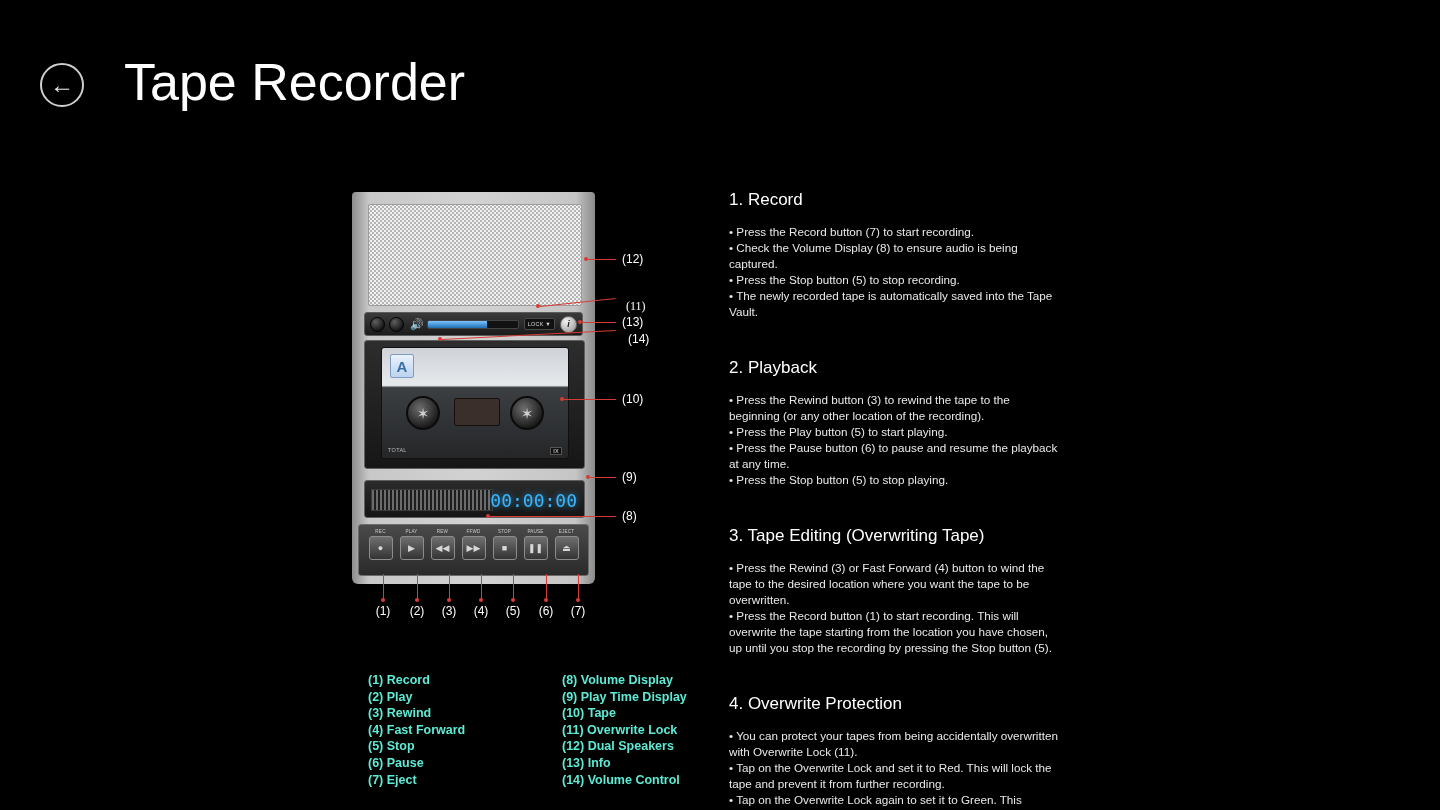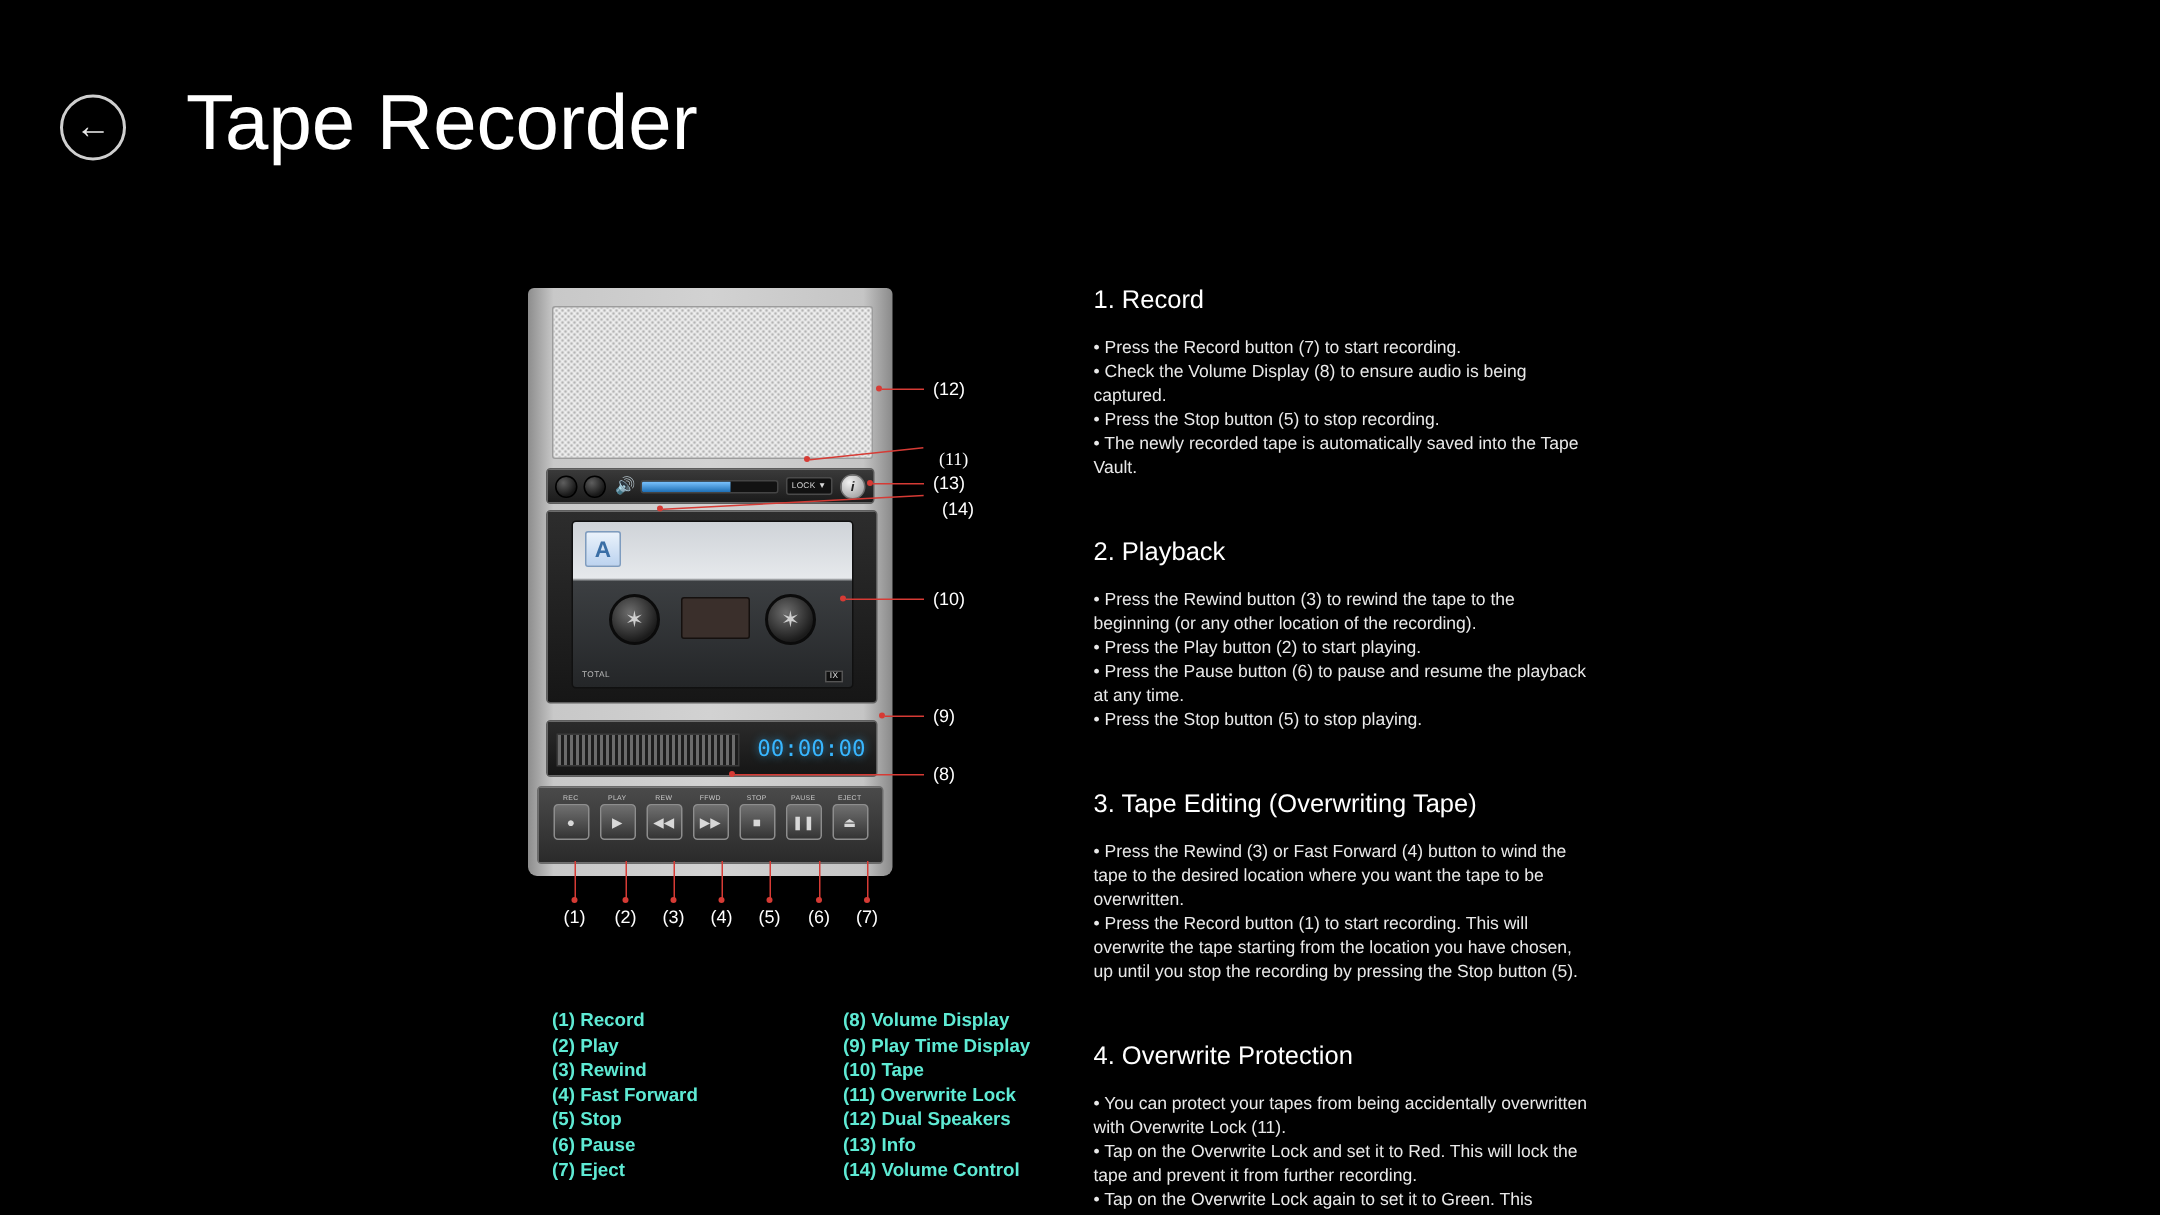--- a/index.html
+++ b/index.html
@@ -257,21 +257,21 @@
     background:
       repeating-linear-gradient(to right, #6b6b6b 0 2px, #1d1d1d 2px 4px);
     border: 1px solid #3a3a3a;
   }
   #play-time {
     position: absolute;
     right: 7px;
     top: 9px;
     color: #38b6ff;
     font-family: "DejaVu Sans Mono", monospace;
-    font-size: 15px;
+    font-size: 18px;
     letter-spacing: 0px;
     text-shadow: 0 0 6px rgba(56,182,255,.7);
   }
   #transport-bar {
     position: absolute;
     left: 6px;
     top: 332px;
     width: 231px;
     height: 52px;
     background: linear-gradient(#4a4a4a, #2a2a2a);
@@ -588,21 +588,21 @@
     <h2 class="section-heading">1. Record</h2>
     <div class="bullet">• Press the Record button (7) to start recording.</div>
     <div class="bullet">• Check the Volume Display (8) to ensure audio is being captured.</div>
     <div class="bullet">• Press the Stop button (5) to stop recording.</div>
     <div class="bullet">• The newly recorded tape is automatically saved into the Tape Vault.</div>
   </div>
 
   <div class="section">
     <h2 class="section-heading">2. Playback</h2>
     <div class="bullet">• Press the Rewind button (3) to rewind the tape to the beginning (or any other location of the recording).</div>
-    <div class="bullet">• Press the Play button (2) to start playing.</div>
+    <div class="bullet">• Press the Play button (5) to start playing.</div>
     <div class="bullet">• Press the Pause button (6) to pause and resume the playback at any time.</div>
     <div class="bullet">• Press the Stop button (5) to stop playing.</div>
   </div>
 
   <div class="section">
     <h2 class="section-heading">3. Tape Editing (Overwriting Tape)</h2>
     <div class="bullet">• Press the Rewind (3) or Fast Forward (4) button to wind the tape to the desired location where you want the tape to be overwritten.</div>
     <div class="bullet">• Press the Record button (1) to start recording.  This will overwrite the tape starting from the location you have chosen, up until you stop the recording by pressing the Stop button (5).</div>
   </div>
 

